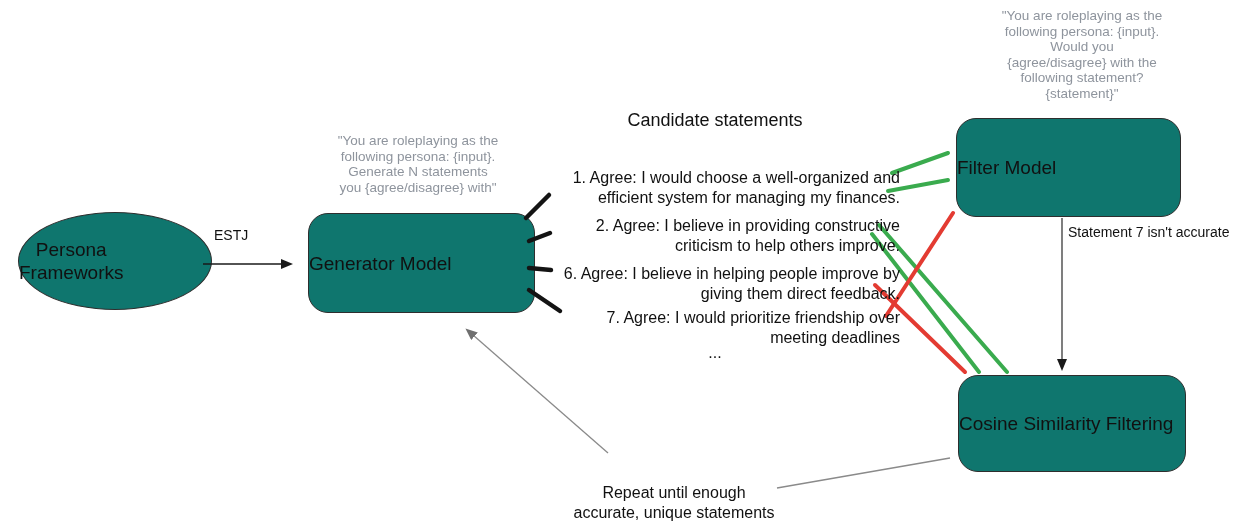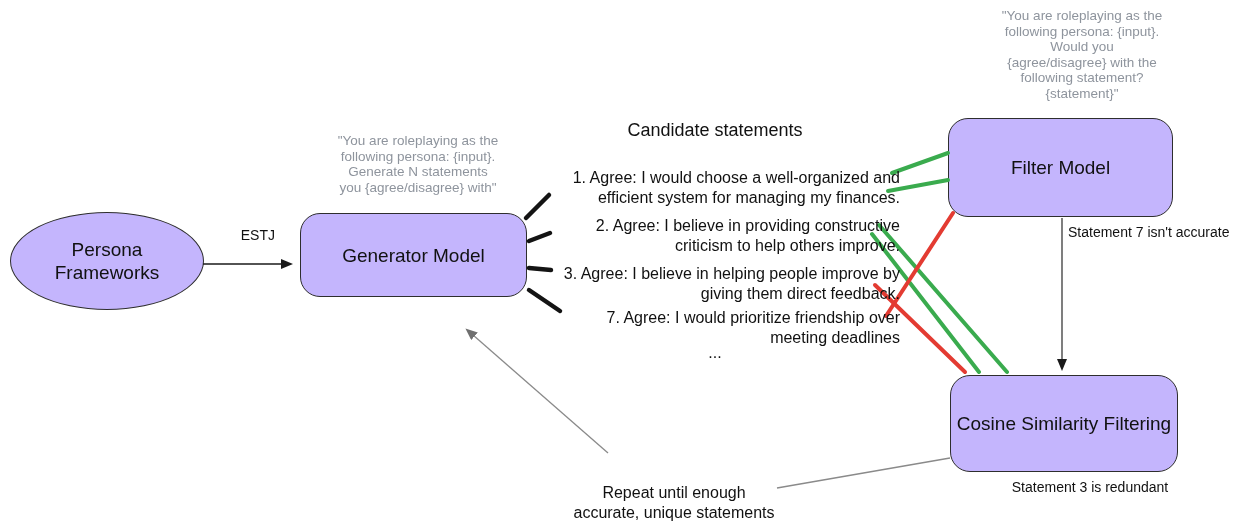--- a/index.html
+++ b/index.html
@@ -1,39 +1,39 @@
 <!DOCTYPE html>
 <html><head>
 <meta charset="utf-8">
 <style>
   html,body{margin:0;padding:0;background:#fff;}
   body{font-family:"Liberation Sans",sans-serif;color:#111;}
   .canvas{position:relative;width:1242px;height:522px;background:#fff;overflow:hidden;}
 
   
-  .node{position:absolute;box-sizing:border-box;border:1.4px solid #2e2e2e;background:#c4b5fd;
-        display:flex;align-items:center;justify-content:center;text-align:center;
-        font-size:19px;color:#111;z-index:1;white-space:pre-line;line-height:23px;}
+  .node{position:absolute;box-sizing:border-box;border:1.4px solid #2e2e2e;background:#0f766e;
+        display:flex;align-items:center;justify-content:flex-start;text-align:center;
+        font-size:19px;color:#111;z-index:1;white-space:pre-line;line-height:23px;margin-left:8px;}
   .rect{border-radius:20px;}
   .oval{border-radius:50%;}
   #node-persona{left:10px;top:212px;width:194px;height:98px;}
-  #node-generator{left:300px;top:213px;width:227px;height:84px;}
+  #node-generator{left:300px;top:213px;width:227px;height:100px;}
   #node-filter{left:948px;top:118px;width:225px;height:99px;}
   #node-cosine{left:950px;top:375px;width:228px;height:97px;}
 
   
   #svgLayer{position:absolute;left:0;top:0;z-index:2;pointer-events:none;}
 
   
   .txt{position:absolute;z-index:3;white-space:pre-line;}
   .prompt{color:#8e949d;font-size:13.5px;line-height:15.5px;text-align:center;}
   #prompt-generator{left:308px;top:133px;width:220px;}
   #prompt-filter{left:967px;top:8px;width:230px;}
-  #estj-label{left:225px;top:227px;width:50px;text-align:right;font-size:14px;}
-  #candidates-title{left:530px;top:120px;width:370px;text-align:center;font-size:18px;}
+  #estj-label{left:214px;top:227px;width:50px;text-align:left;font-size:14px;}
+  #candidates-title{left:530px;top:110px;width:370px;text-align:center;font-size:18px;}
   .stmt{left:530px;width:370px;text-align:right;font-size:16px;line-height:20px;}
   #stmt-0{top:168px;} #stmt-1{top:216px;} #stmt-2{top:264px;} #stmt-3{top:308px;}
   #stmt-ellipsis{left:530px;top:344px;width:370px;text-align:center;font-size:16px;}
   #filter-note{left:1068px;top:224px;font-size:14px;}
   #cosine-note{left:1000px;top:479px;width:180px;text-align:center;font-size:14px;}
   #repeat-note{left:554px;top:455px;width:240px;text-align:center;font-size:16px;line-height:20px;margin-top:28px;}
 </style>
 </head>
 <body>
 
@@ -91,29 +91,28 @@
 you {agree/disagree} with"</div>
   <div class="txt prompt" id="prompt-filter">"You are roleplaying as the
 following persona: {input}.
 Would you
 {agree/disagree} with the
 following statement?
 {statement}"</div>
 
   <div class="txt" id="estj-label">ESTJ</div>
   <div class="txt" id="filter-note">Statement 7 isn't accurate</div>
-  <div class="txt" id="cosine-note">Statement 3 is redundant</div>
   <div class="txt" id="repeat-note">Repeat until enough
 accurate, unique statements
 produced</div>
 
   <div class="txt" id="candidates-title">Candidate statements</div>
   <div class="txt stmt" id="stmt-0">1. Agree: I would choose a well-organized and
 efficient system for managing my finances.</div>
   <div class="txt stmt" id="stmt-1">2. Agree: I believe in providing constructive
 criticism to help others improve.</div>
-  <div class="txt stmt" id="stmt-2">3. Agree: I believe in helping people improve by
+  <div class="txt stmt" id="stmt-2">6. Agree: I believe in helping people improve by
 giving them direct feedback.</div>
   <div class="txt stmt" id="stmt-3">7. Agree: I would prioritize friendship over
 meeting deadlines</div>
   <div class="txt" id="stmt-ellipsis">...</div>
 
 </div>
 
 </body></html>

